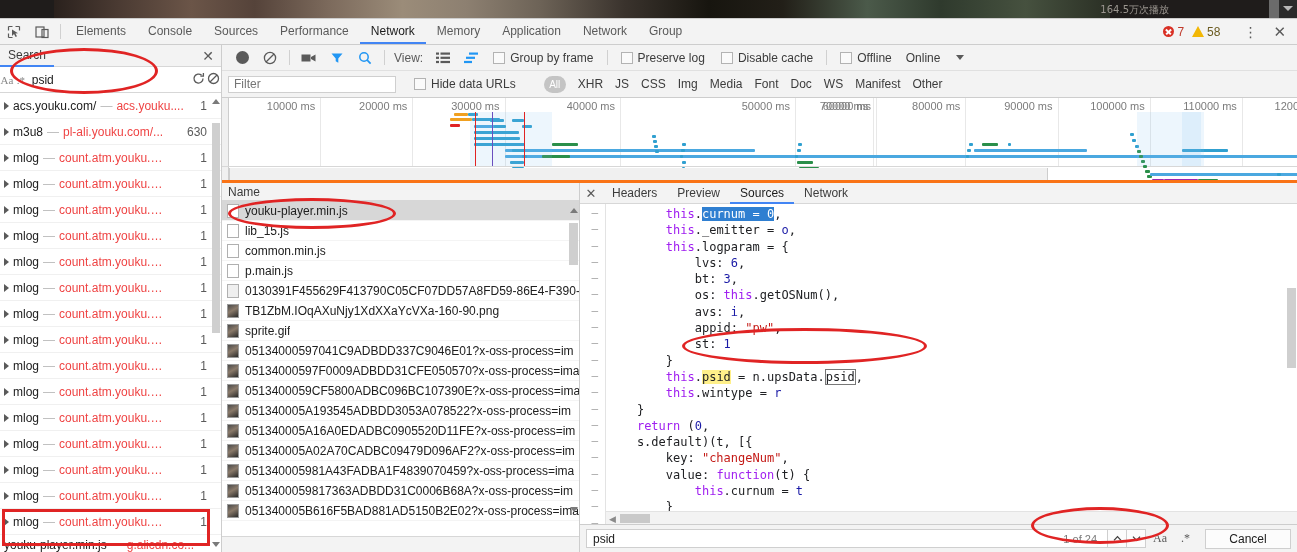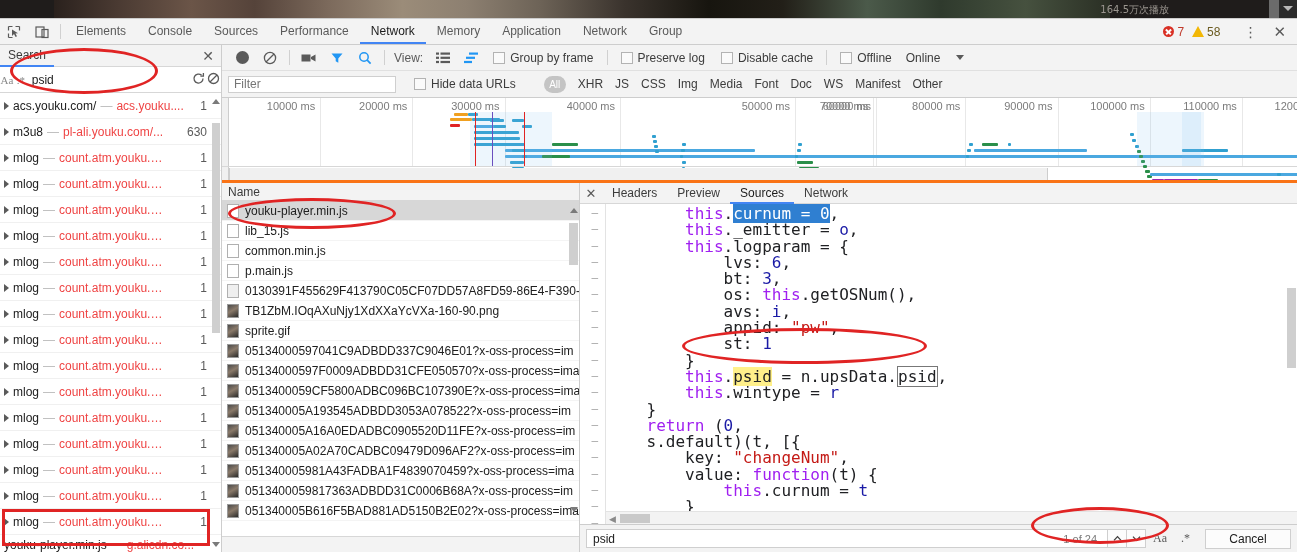--- a/index.html
+++ b/index.html
@@ -308,21 +308,21 @@
               display: flex; background: #fff; }
   .gutter {
     width: 26px; min-width: 26px; background: #fff;
     border-right: 1px solid #e3e3e3; padding-top: 2px;
   }
   .gline { height: 16.3px; text-align: right; padding-right: 7px;
            color: #9a9a9a; font-size: 11px;
            font-family: "DejaVu Sans Mono", monospace; }
   .code {
     flex: 1; padding: 2px 0 0 2px; overflow: hidden;
-    font-family: "DejaVu Sans Mono", monospace; font-size: 16px;
+    font-family: "DejaVu Sans Mono", monospace; font-size: 12px;
     line-height: 16.3px; white-space: pre; color: #202124;
   }
   .code .kw { color: #a020f0; }
   .code .num { color: #1a1aa6; }
   .code .str { color: #c41a16; }
   .hl { background: #fff08a; }
   .hlbox { border: 1px solid #777; }
   .hlsel { background: #2f7fd1; color: #fff; }
   .codehscroll {
     position: absolute; left: 26px; bottom: 0; right: 0; height: 13px;

